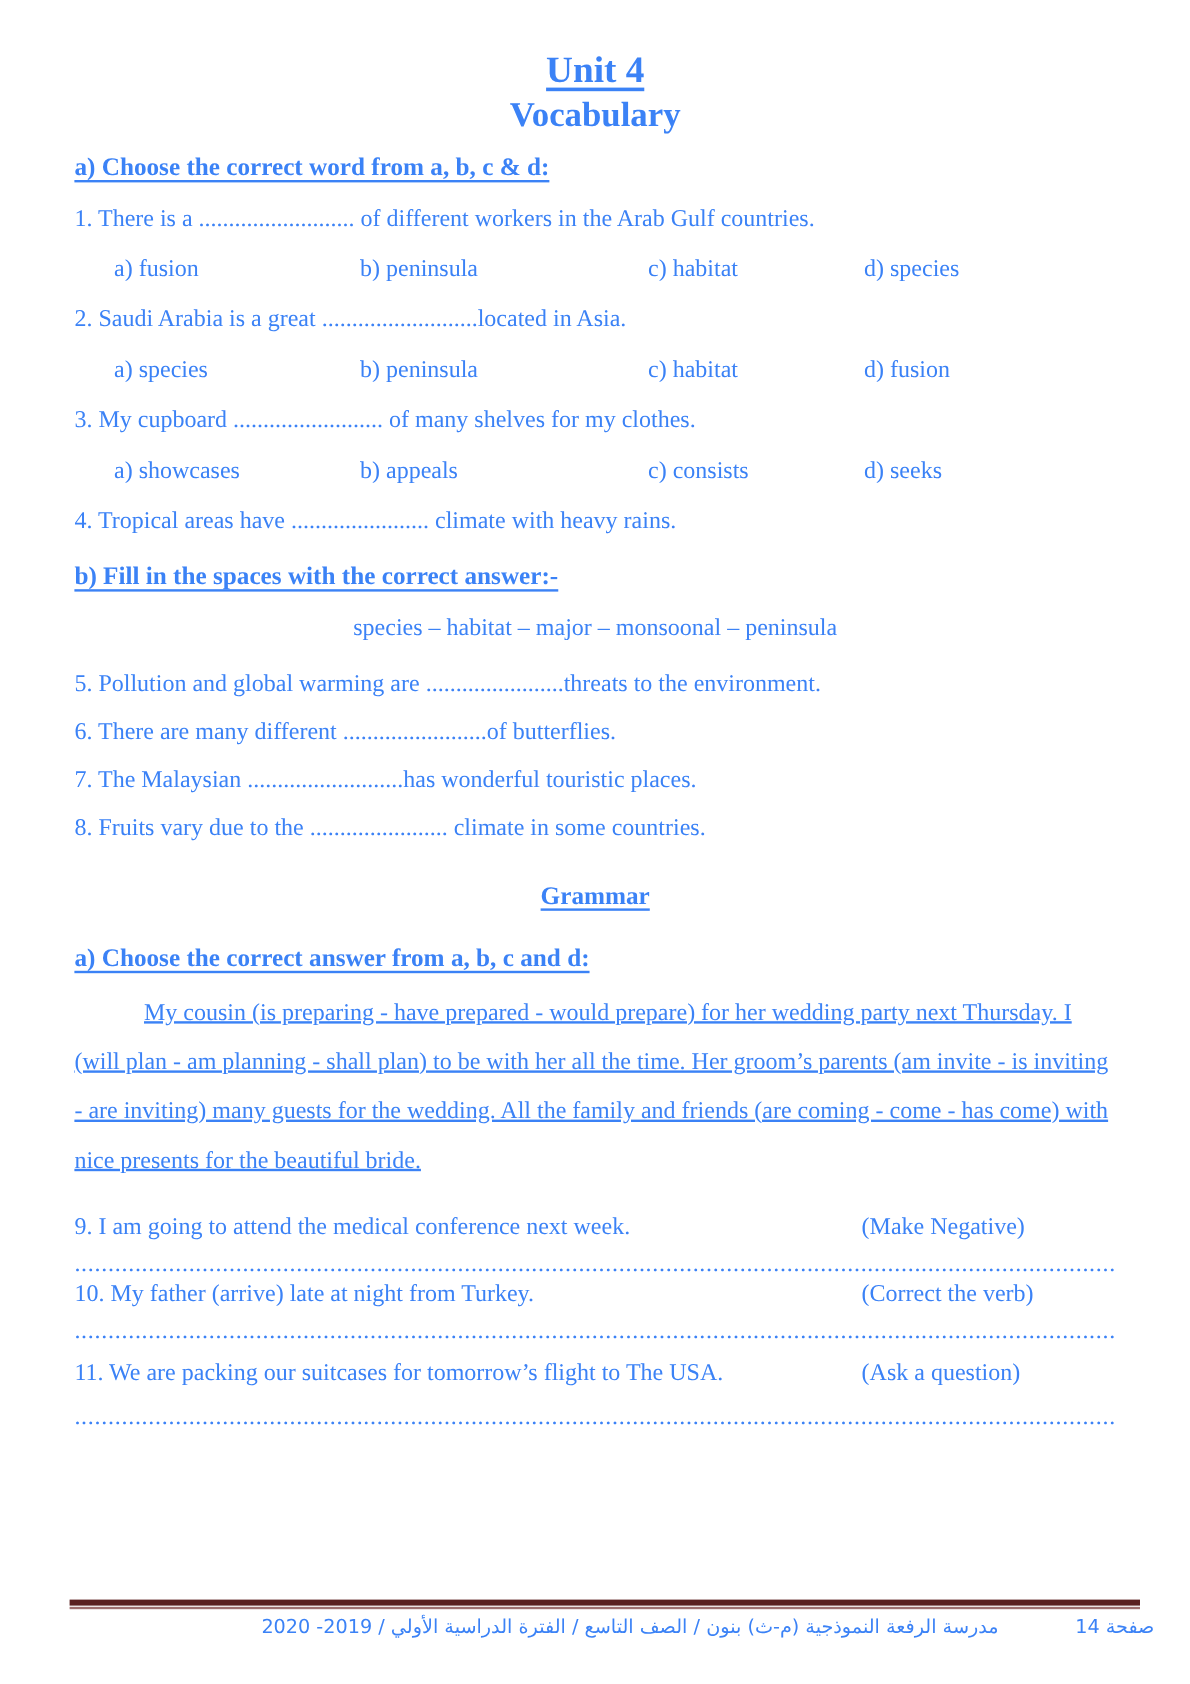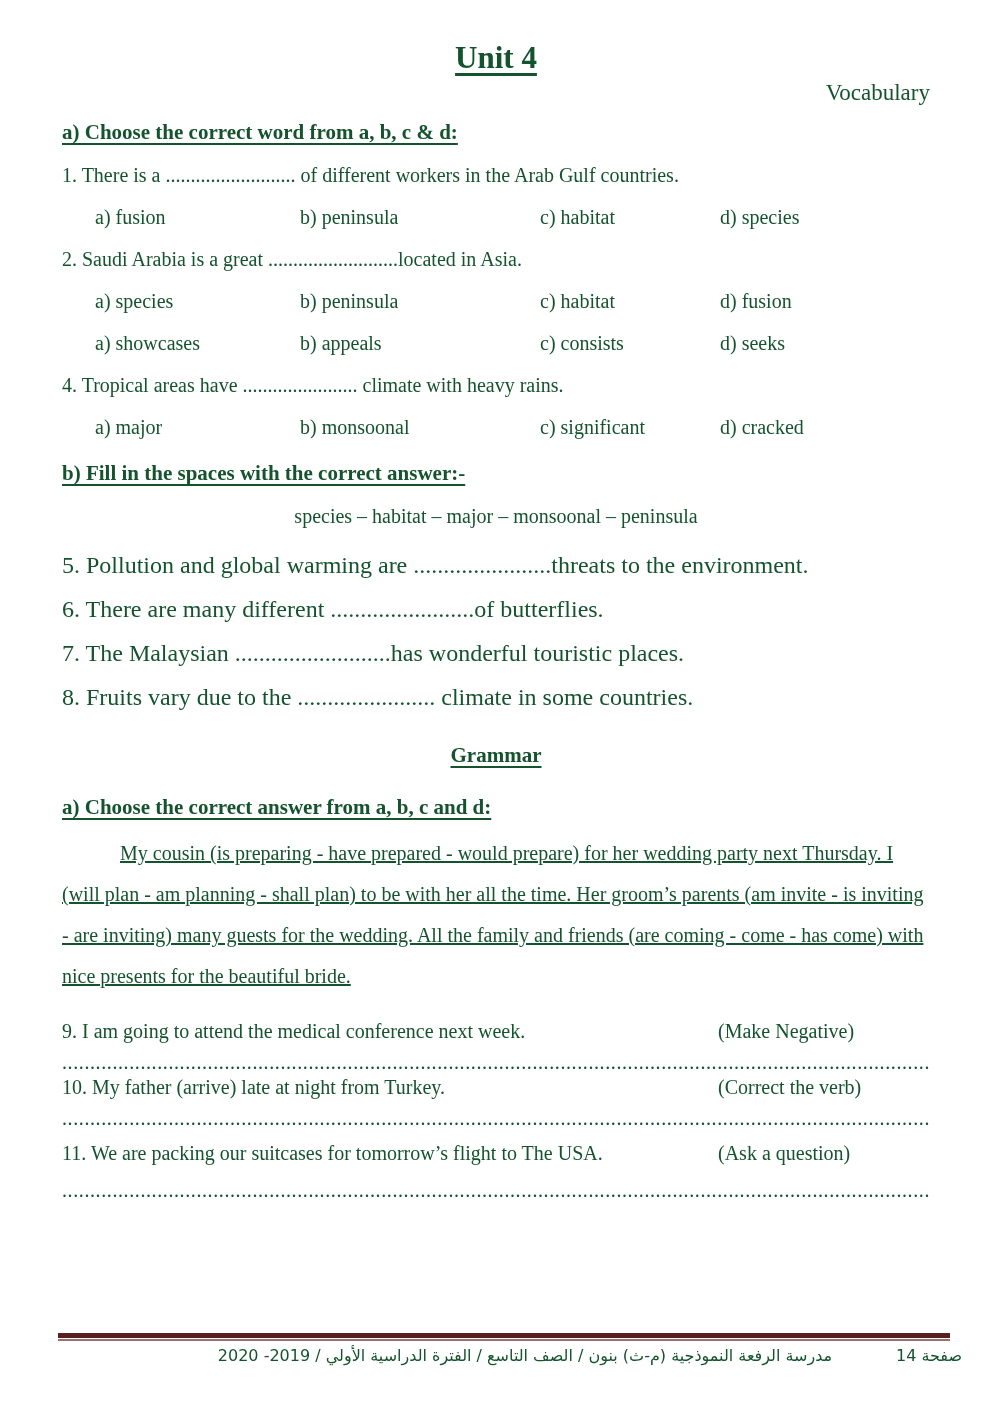--- a/index.html
+++ b/index.html
@@ -1,42 +1,42 @@
 <!DOCTYPE html>
 <html><head>
 <meta charset="utf-8">
 <style>
   html,body { margin:0; padding:0; background:#ffffff; }
   .page {
     width:992px; height:1403px; position:relative; overflow:hidden;
-    background:#ffffff; color:#14532d;
+    background:#ffffff; color:#3b82f6;
     font-family:"Liberation Serif", serif;
   }
   .content { padding:40px 62px 0 62px; }
 
   .title { text-align:center; font-size:31px; font-weight:bold; }
   .title .u { text-decoration:underline; text-decoration-thickness:3px; text-underline-offset:5px; }
-  .subtitle { text-align:right; font-size:23px; font-weight:normal; margin-top:4px; }
+  .subtitle { text-align:center; font-size:29px; font-weight:bold; margin-top:4px; }
 
   .sec-head {
     font-size:21px; font-weight:bold;
     text-decoration:underline; text-decoration-thickness:2px; text-underline-offset:4px;
   }
   .mt14 { margin-top:14px; }
   .mt22 { margin-top:22px; }
 
   .q { font-size:20px; margin-top:19px; white-space:nowrap; overflow:hidden; }
   .opts {
     display:grid; grid-template-columns:205px 240px 180px auto;
     padding-left:33px; font-size:20px; margin-top:19px;
   }
   .opts span { white-space:nowrap; }
 
   .word-bank { text-align:center; font-size:20px; margin-top:19px; }
-  .fillq { font-size:24px; white-space:nowrap; overflow:hidden; }
+  .fillq { font-size:20px; white-space:nowrap; overflow:hidden; }
   .fillq.first { margin-top:24px; }
   .fillq.next { margin-top:17px; }
 
   .grammar-title {
     text-align:center; font-size:21px; font-weight:bold; margin-top:32px;
     text-decoration:underline; text-decoration-thickness:2px; text-underline-offset:4px;
   }
   .gram-a-head { margin-top:27px; }
   .para { font-size:20px; line-height:2.05; text-indent:58px; margin-top:13px;text-decoration:underline; }
   .gram-b-head { margin-top:28px; }
@@ -80,34 +80,29 @@
     </div>
 
     <div class="q">2. Saudi Arabia is a great ..........................located in Asia.</div>
     <div class="opts">
       <span>a) species</span>
       <span>b) peninsula</span>
       <span>c) habitat</span>
       <span>d) fusion</span>
     </div>
 
+    <div class="q">3. My cupboard ......................... of many shelves for my clothes.</div>
     <div class="opts">
       <span>a) showcases</span>
       <span>b) appeals</span>
       <span>c) consists</span>
       <span>d) seeks</span>
     </div>
 
     <div class="q">4. Tropical areas have ....................... climate with heavy rains.</div>
-    <div class="opts">
-      <span>a) major</span>
-      <span>b) monsoonal</span>
-      <span>c) significant</span>
-      <span>d) cracked</span>
-    </div>
 
     <div class="sec-head mt22">b) Fill in the spaces with the correct answer:-</div>
     <div class="word-bank">species – habitat – major – monsoonal – peninsula</div>
 
     <div class="fillq first">5. Pollution and global warming are .......................threats to the environment.</div>
     <div class="fillq next">6. There are many different ........................of butterflies.</div>
     <div class="fillq next">7. The Malaysian ..........................has wonderful touristic places.</div>
     <div class="fillq next">8. Fruits vary due to the ....................... climate in some countries.</div>
 
     <div class="grammar-title">Grammar</div>

